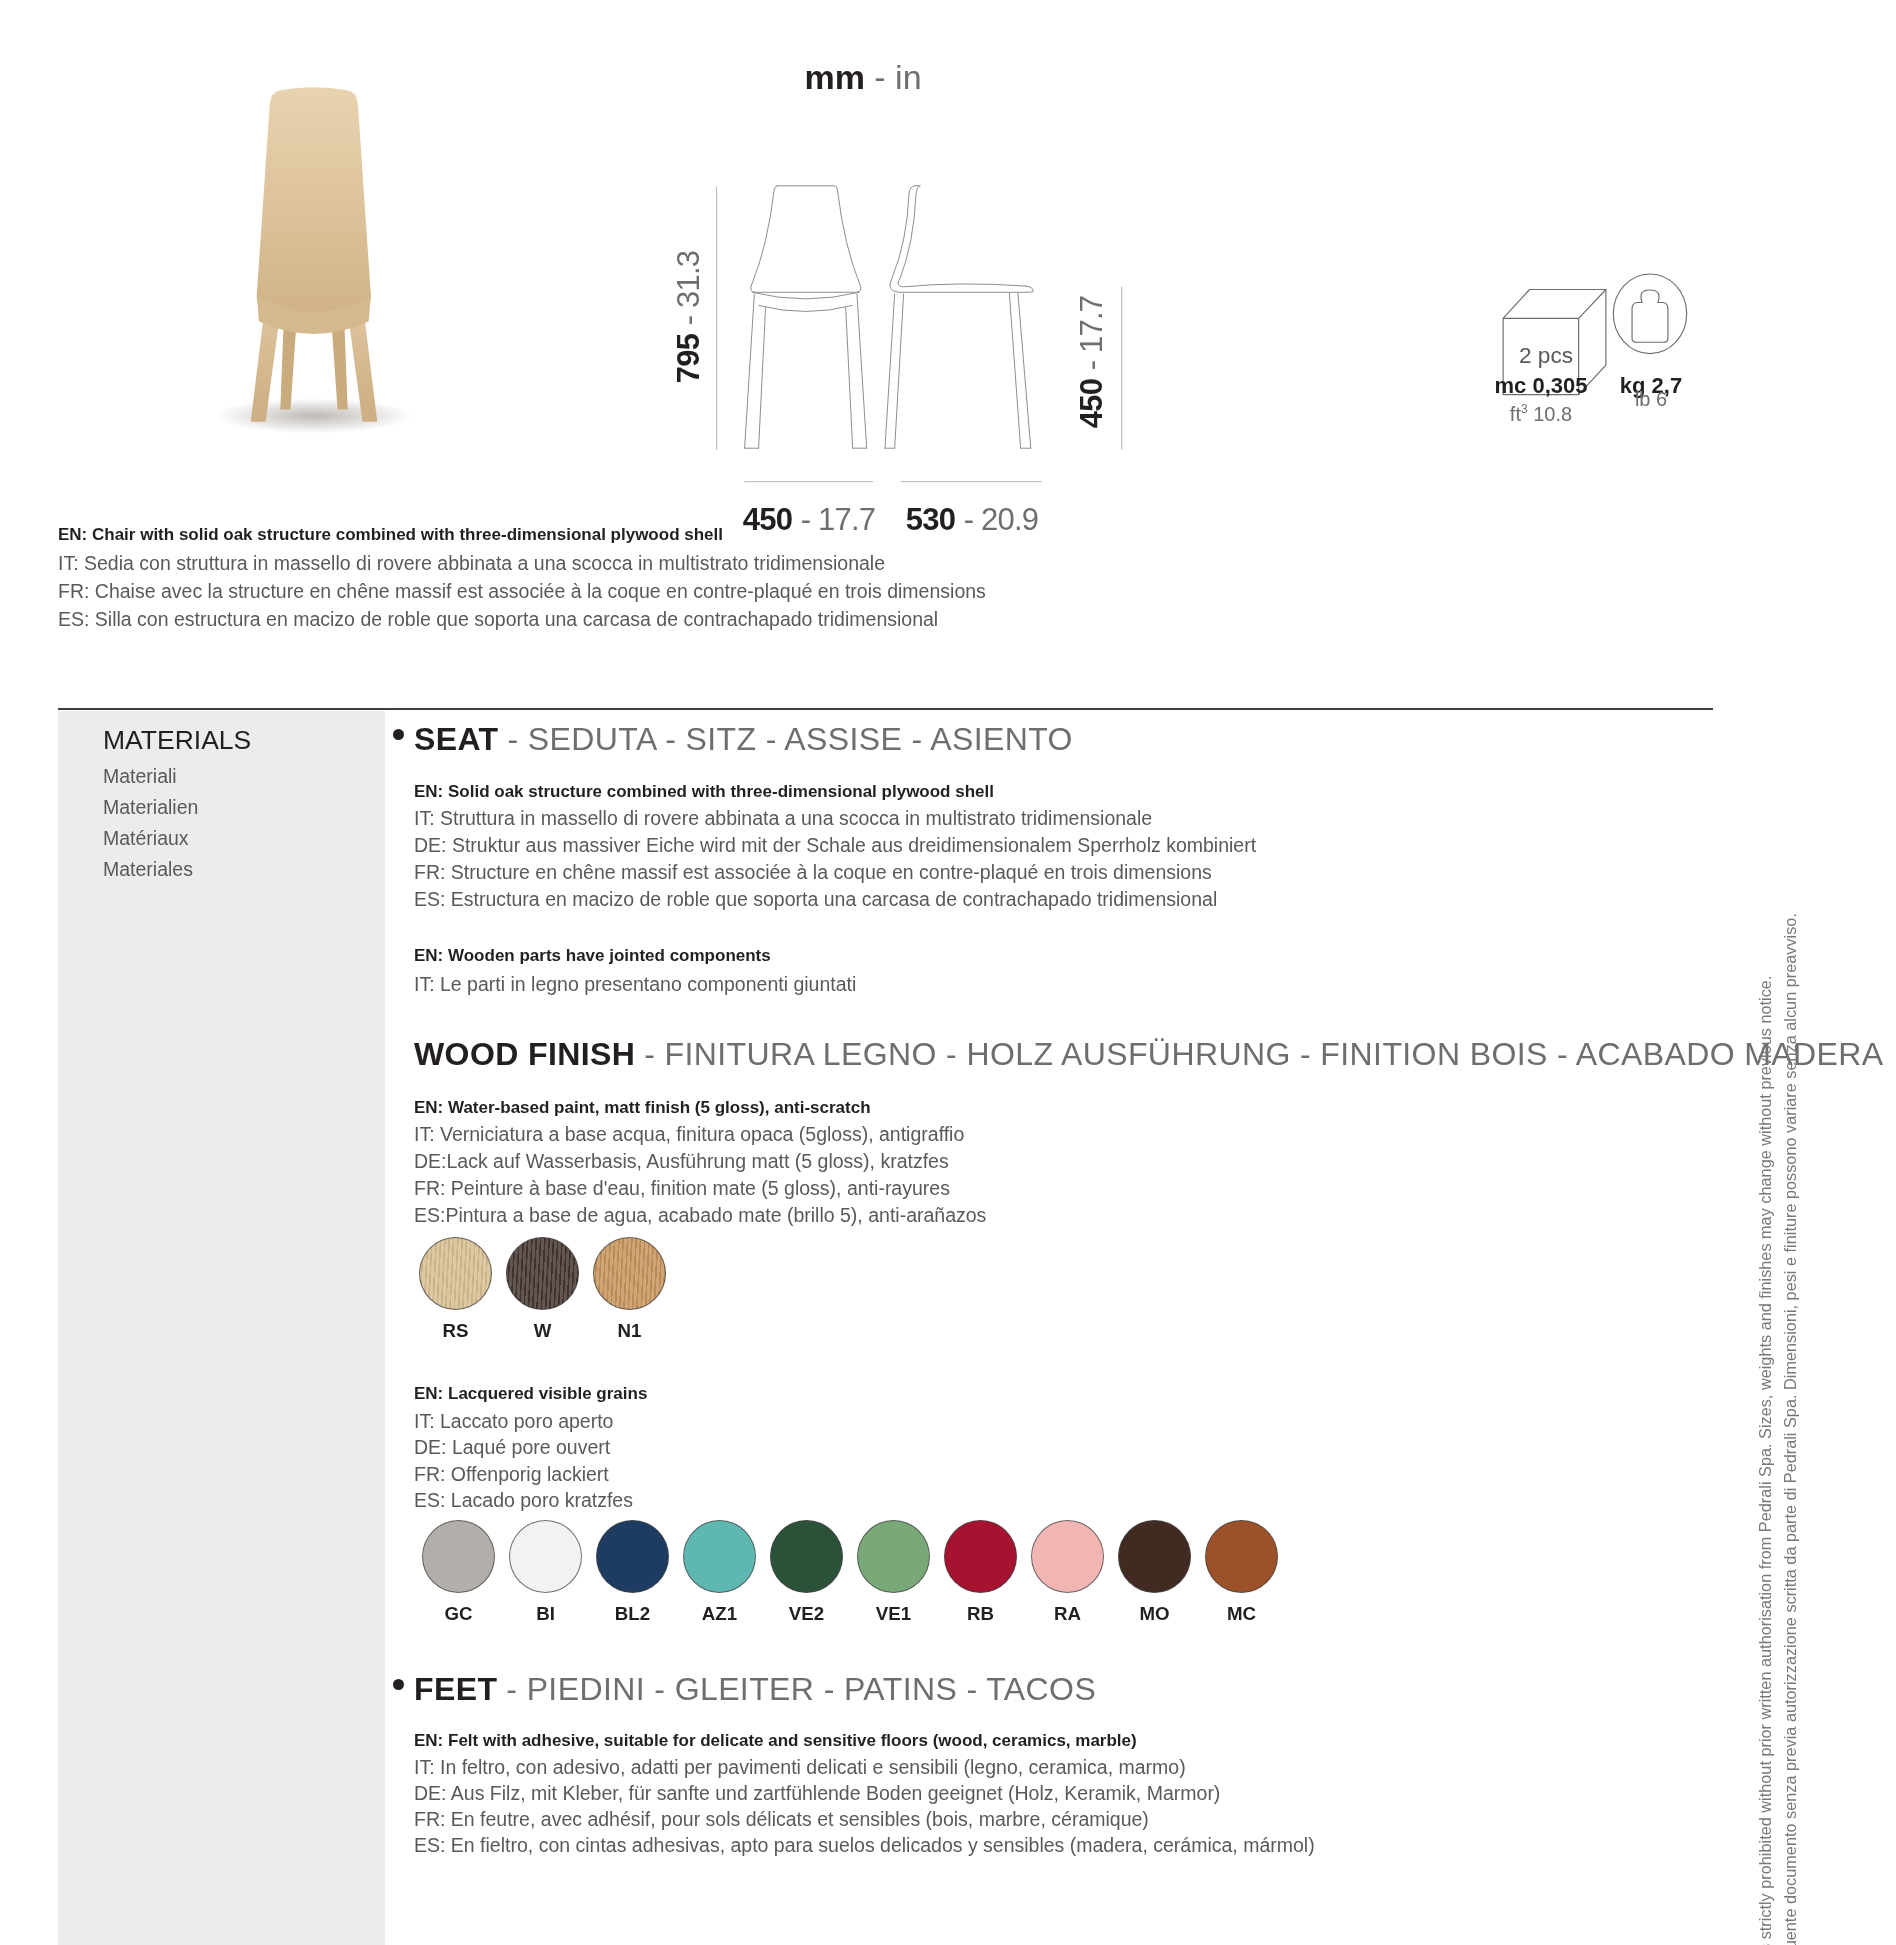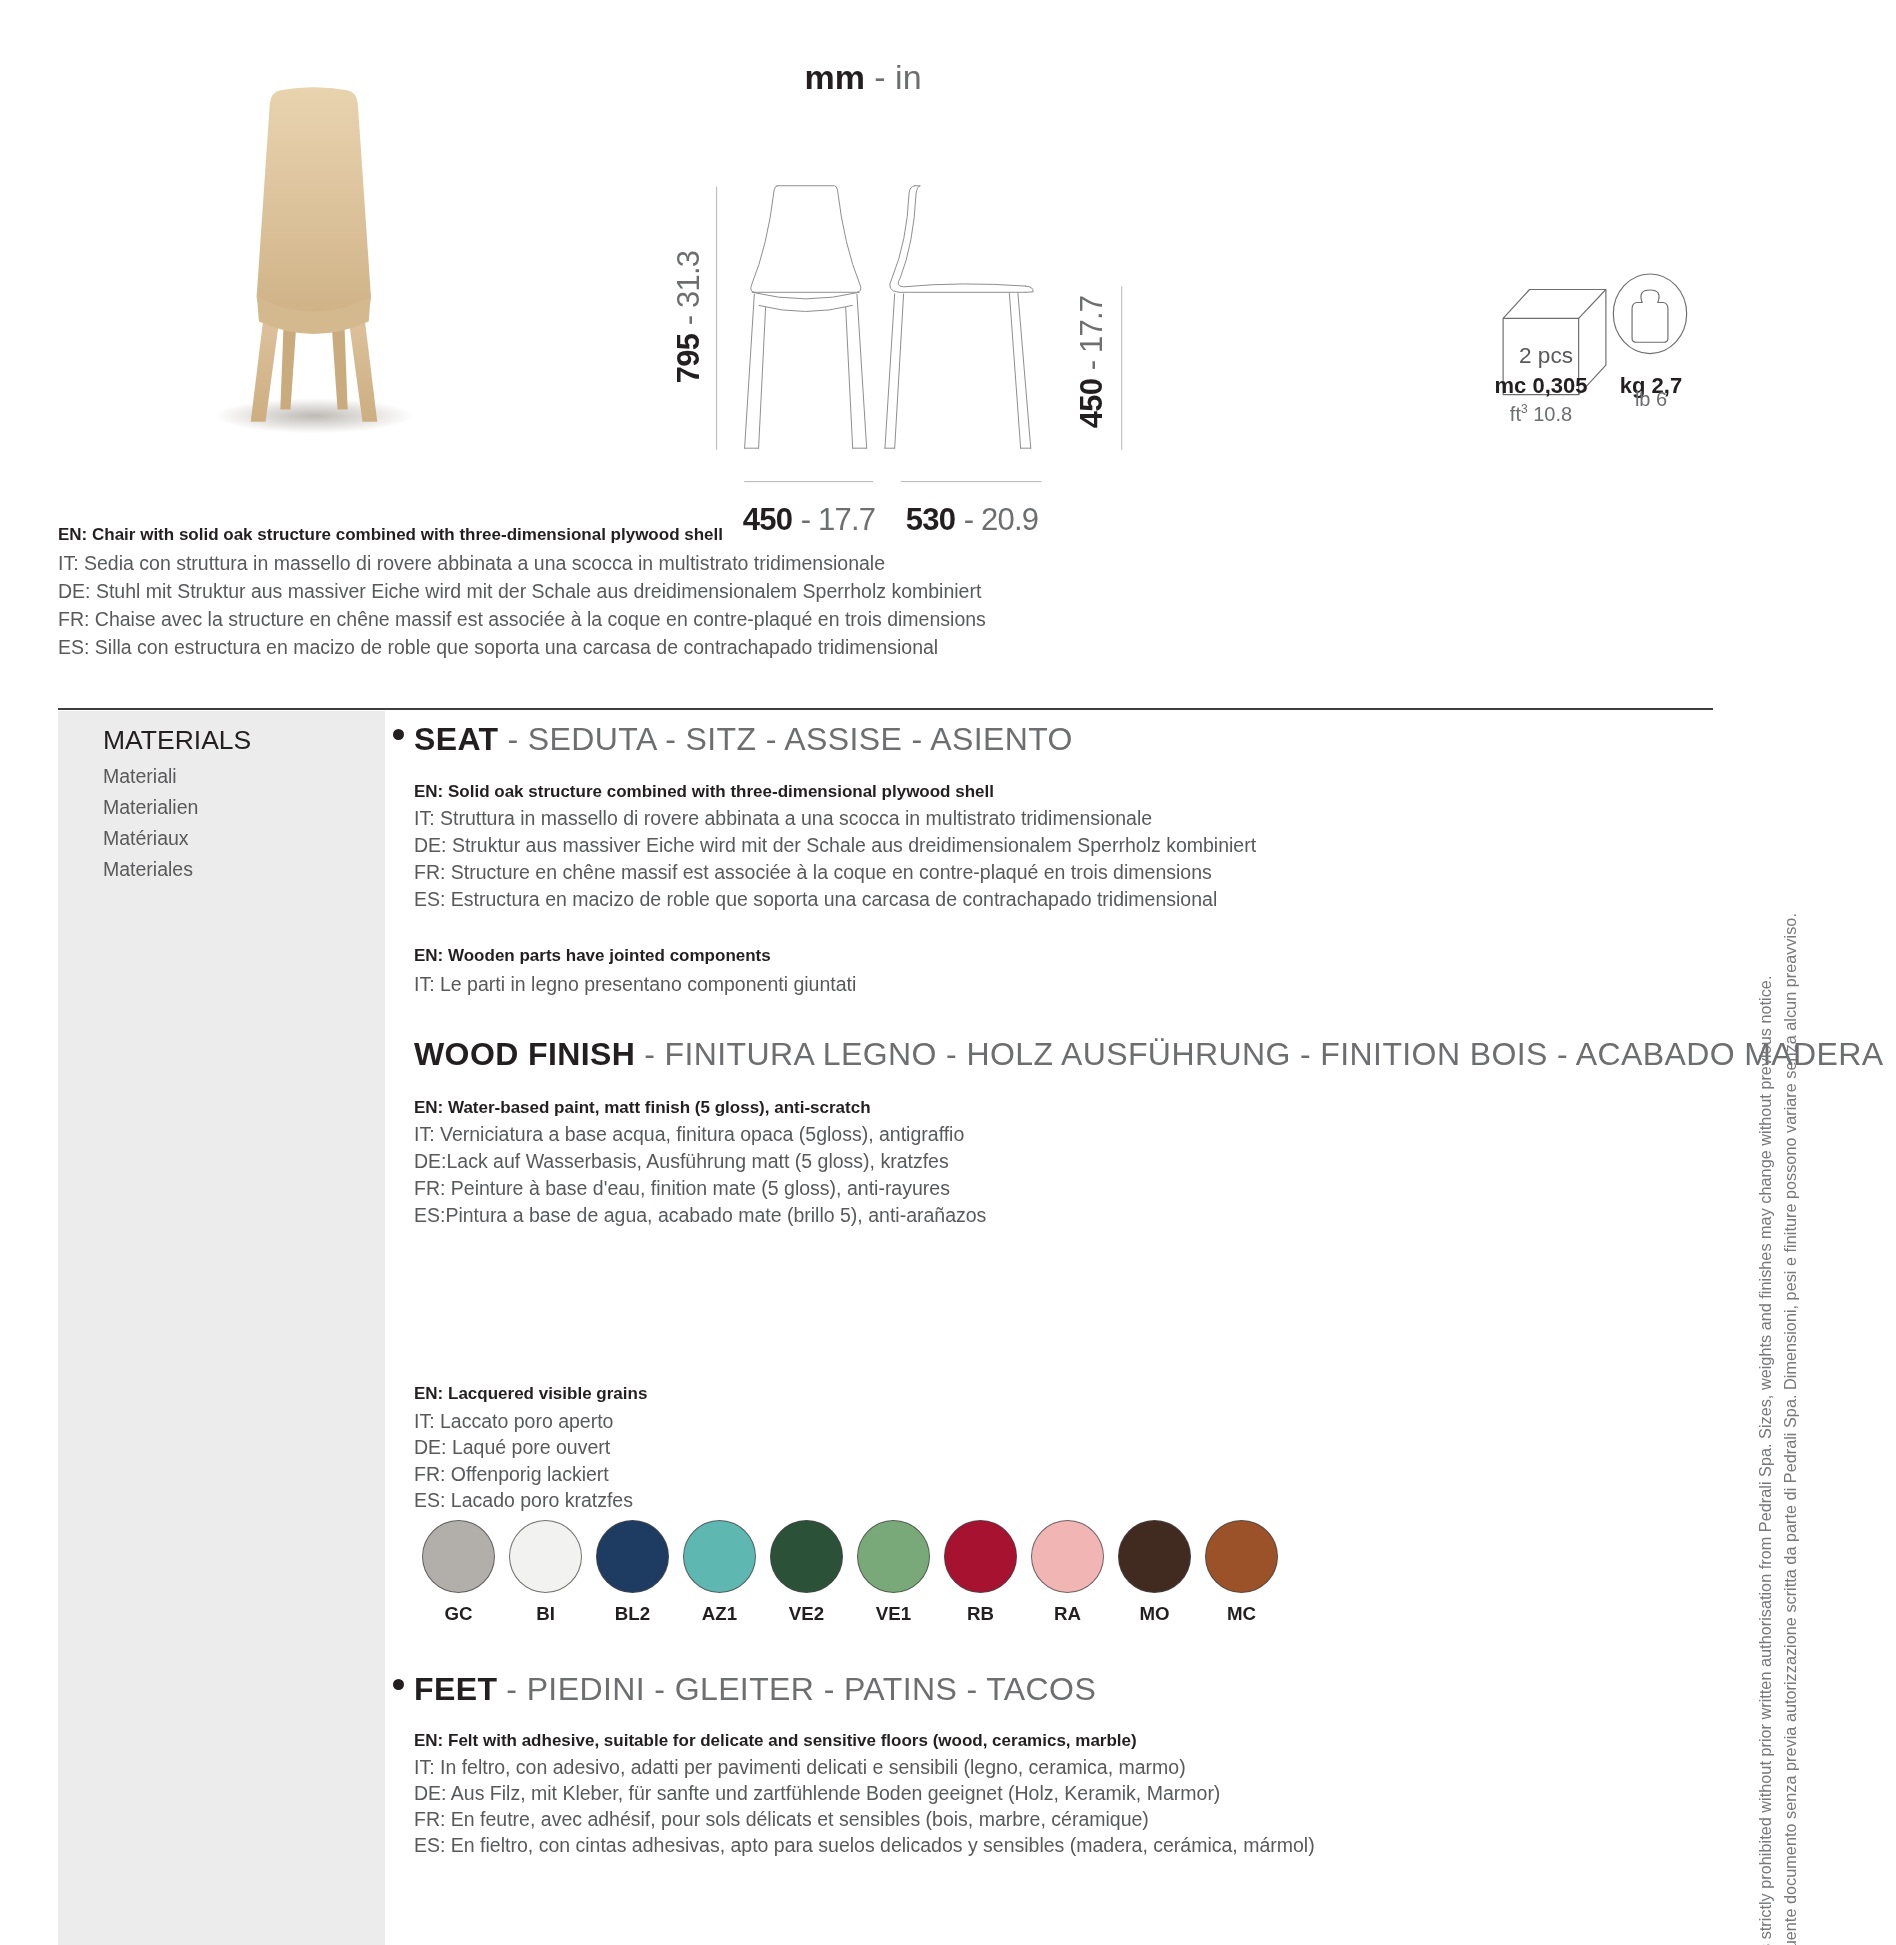--- a/index.html
+++ b/index.html
@@ -171,21 +171,20 @@
   <div class="pack-imperial" style="left:1541px;top:402px;">
     <span>ft</span><sup>3</sup>
     <span>10.8</span>
   </div>
   <div class="pack-metric" style="left:1651px;top:373px;">kg 2,7</div>
   <div class="pack-imperial" style="left:1651px;top:388px;">lb 6</div>
 
   <div class="desc">
     <div class="line-strong">EN: Chair with solid oak structure combined with three-dimensional plywood shell</div>
     <div class="line">IT: Sedia con struttura in massello di rovere abbinata a una scocca in multistrato tridimensionale</div>
-    <div class="line">DE: Stuhl mit Struktur aus massiver Eiche wird mit der Schale aus dreidimensionalem Sperrholz kombiniert</div>
     <div class="line">FR: Chaise avec la structure en chêne massif est associée à la coque en contre-plaqué en trois dimensions</div>
     <div class="line">ES: Silla con estructura en macizo de roble que soporta una carcasa de contrachapado tridimensional</div>
   </div>
 
   <div class="rule rule-top"></div>
   <div class="panel">
     <div class="panel-title">MATERIALS</div>
     <div class="panel-subs">
       <div>Materiali</div>
       <div>Materialien</div>
@@ -216,20 +215,34 @@
     <span class="h-rest">- FINITURA LEGNO - HOLZ AUSFÜHRUNG - FINITION BOIS - ACABADO MADERA</span>
   </div>
   <div class="block" style="top:1094px;">
     <div class="line-strong">EN: Water-based paint, matt finish (5 gloss), anti-scratch</div>
     <div class="line">IT: Verniciatura a base acqua, finitura opaca (5gloss), antigraffio</div>
     <div class="line">DE:Lack auf Wasserbasis, Ausführung matt (5 gloss), kratzfes</div>
     <div class="line">FR: Peinture à base d'eau, finition mate (5 gloss), anti-rayures</div>
     <div class="line">ES:Pintura a base de agua, acabado mate (brillo 5), anti-arañazos</div>
   </div>
 
+  <div id="wood-swatches" class="swatch-row" style="left:419px;top:1237px;">
+      <div class="swatch">
+        <div class="circle grain" style="background-color: rgb(215, 189, 146);"></div>
+        <div class="swatch-label">RS</div>
+      </div>
+      <div class="swatch">
+        <div class="circle grain" style="background-color: rgb(68, 54, 48);"></div>
+        <div class="swatch-label">W</div>
+      </div>
+      <div class="swatch">
+        <div class="circle grain" style="background-color: rgb(198, 148, 92);"></div>
+        <div class="swatch-label">N1</div>
+      </div>
+    </div>
 
   <div class="block" style="top:1381px;line-height:26.5px;">
     <div class="line-strong">EN: Lacquered visible grains</div>
     <div class="line">IT: Laccato poro aperto</div>
     <div class="line">DE: Laqué pore ouvert</div>
     <div class="line">FR: Offenporig lackiert</div>
     <div class="line">ES: Lacado poro kratzfes</div>
   </div>
 
   <div id="lacquer-swatches" class="swatch-row" style="left:422px;top:1520px;">

